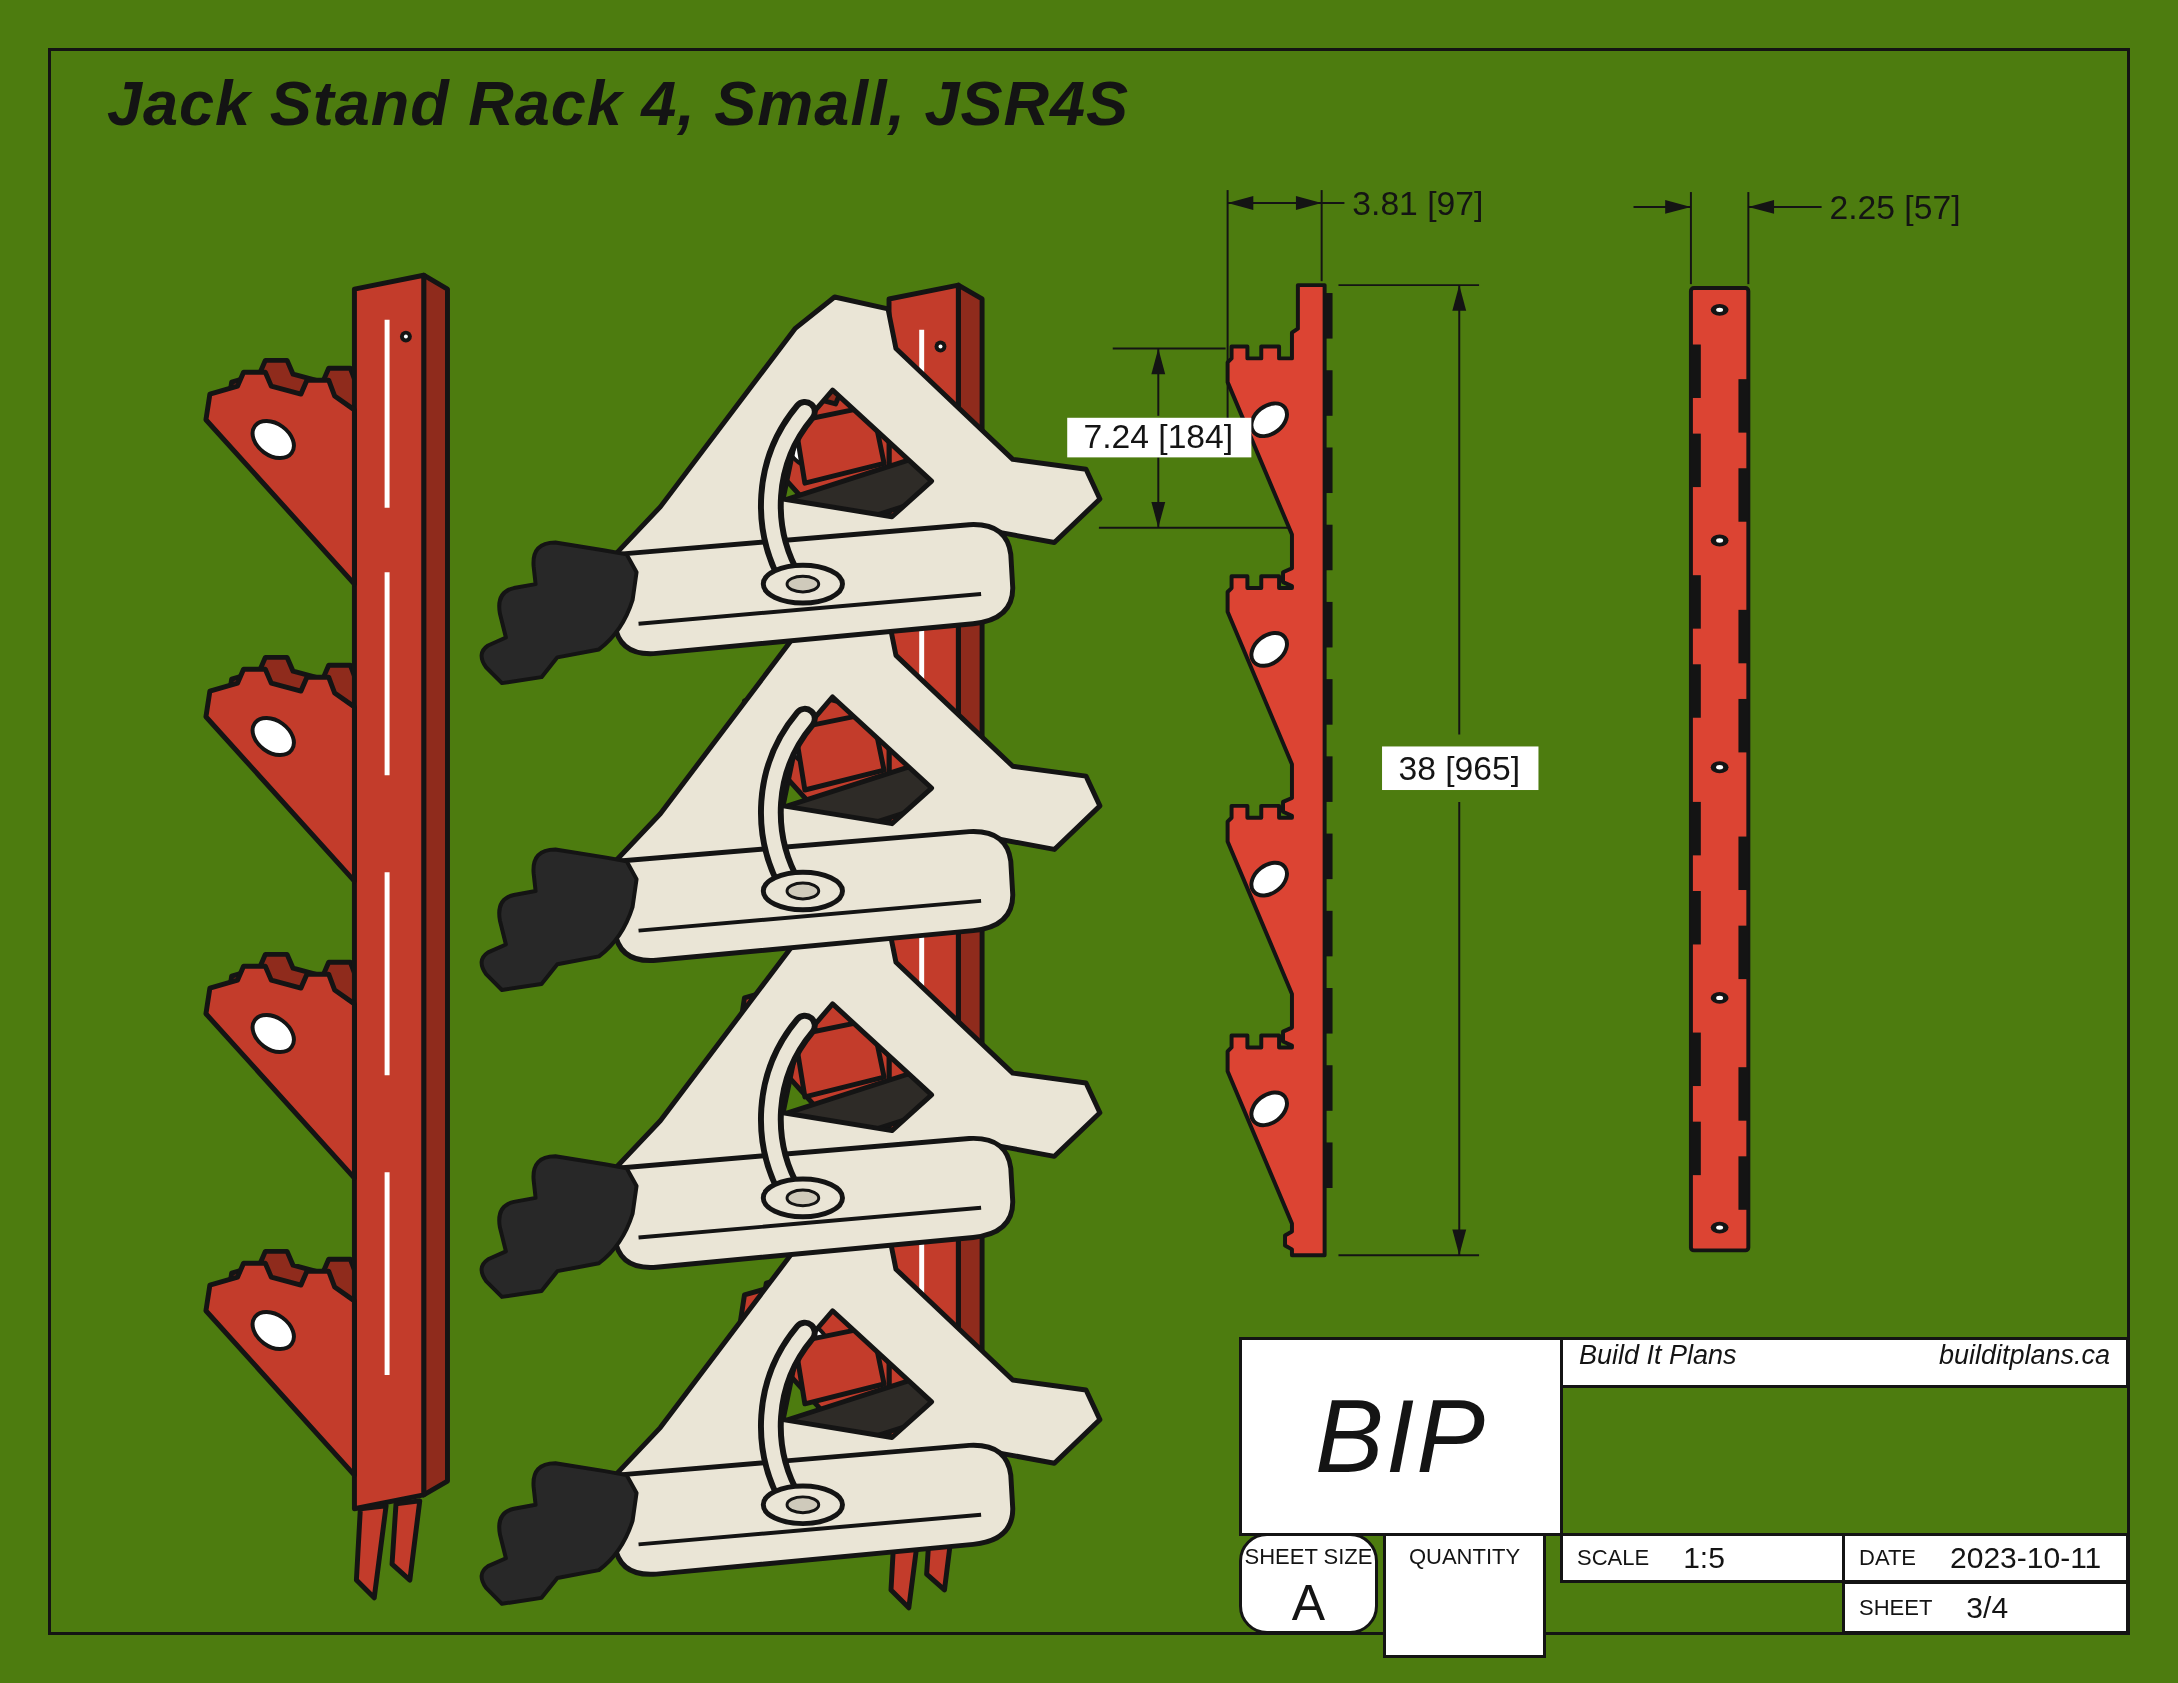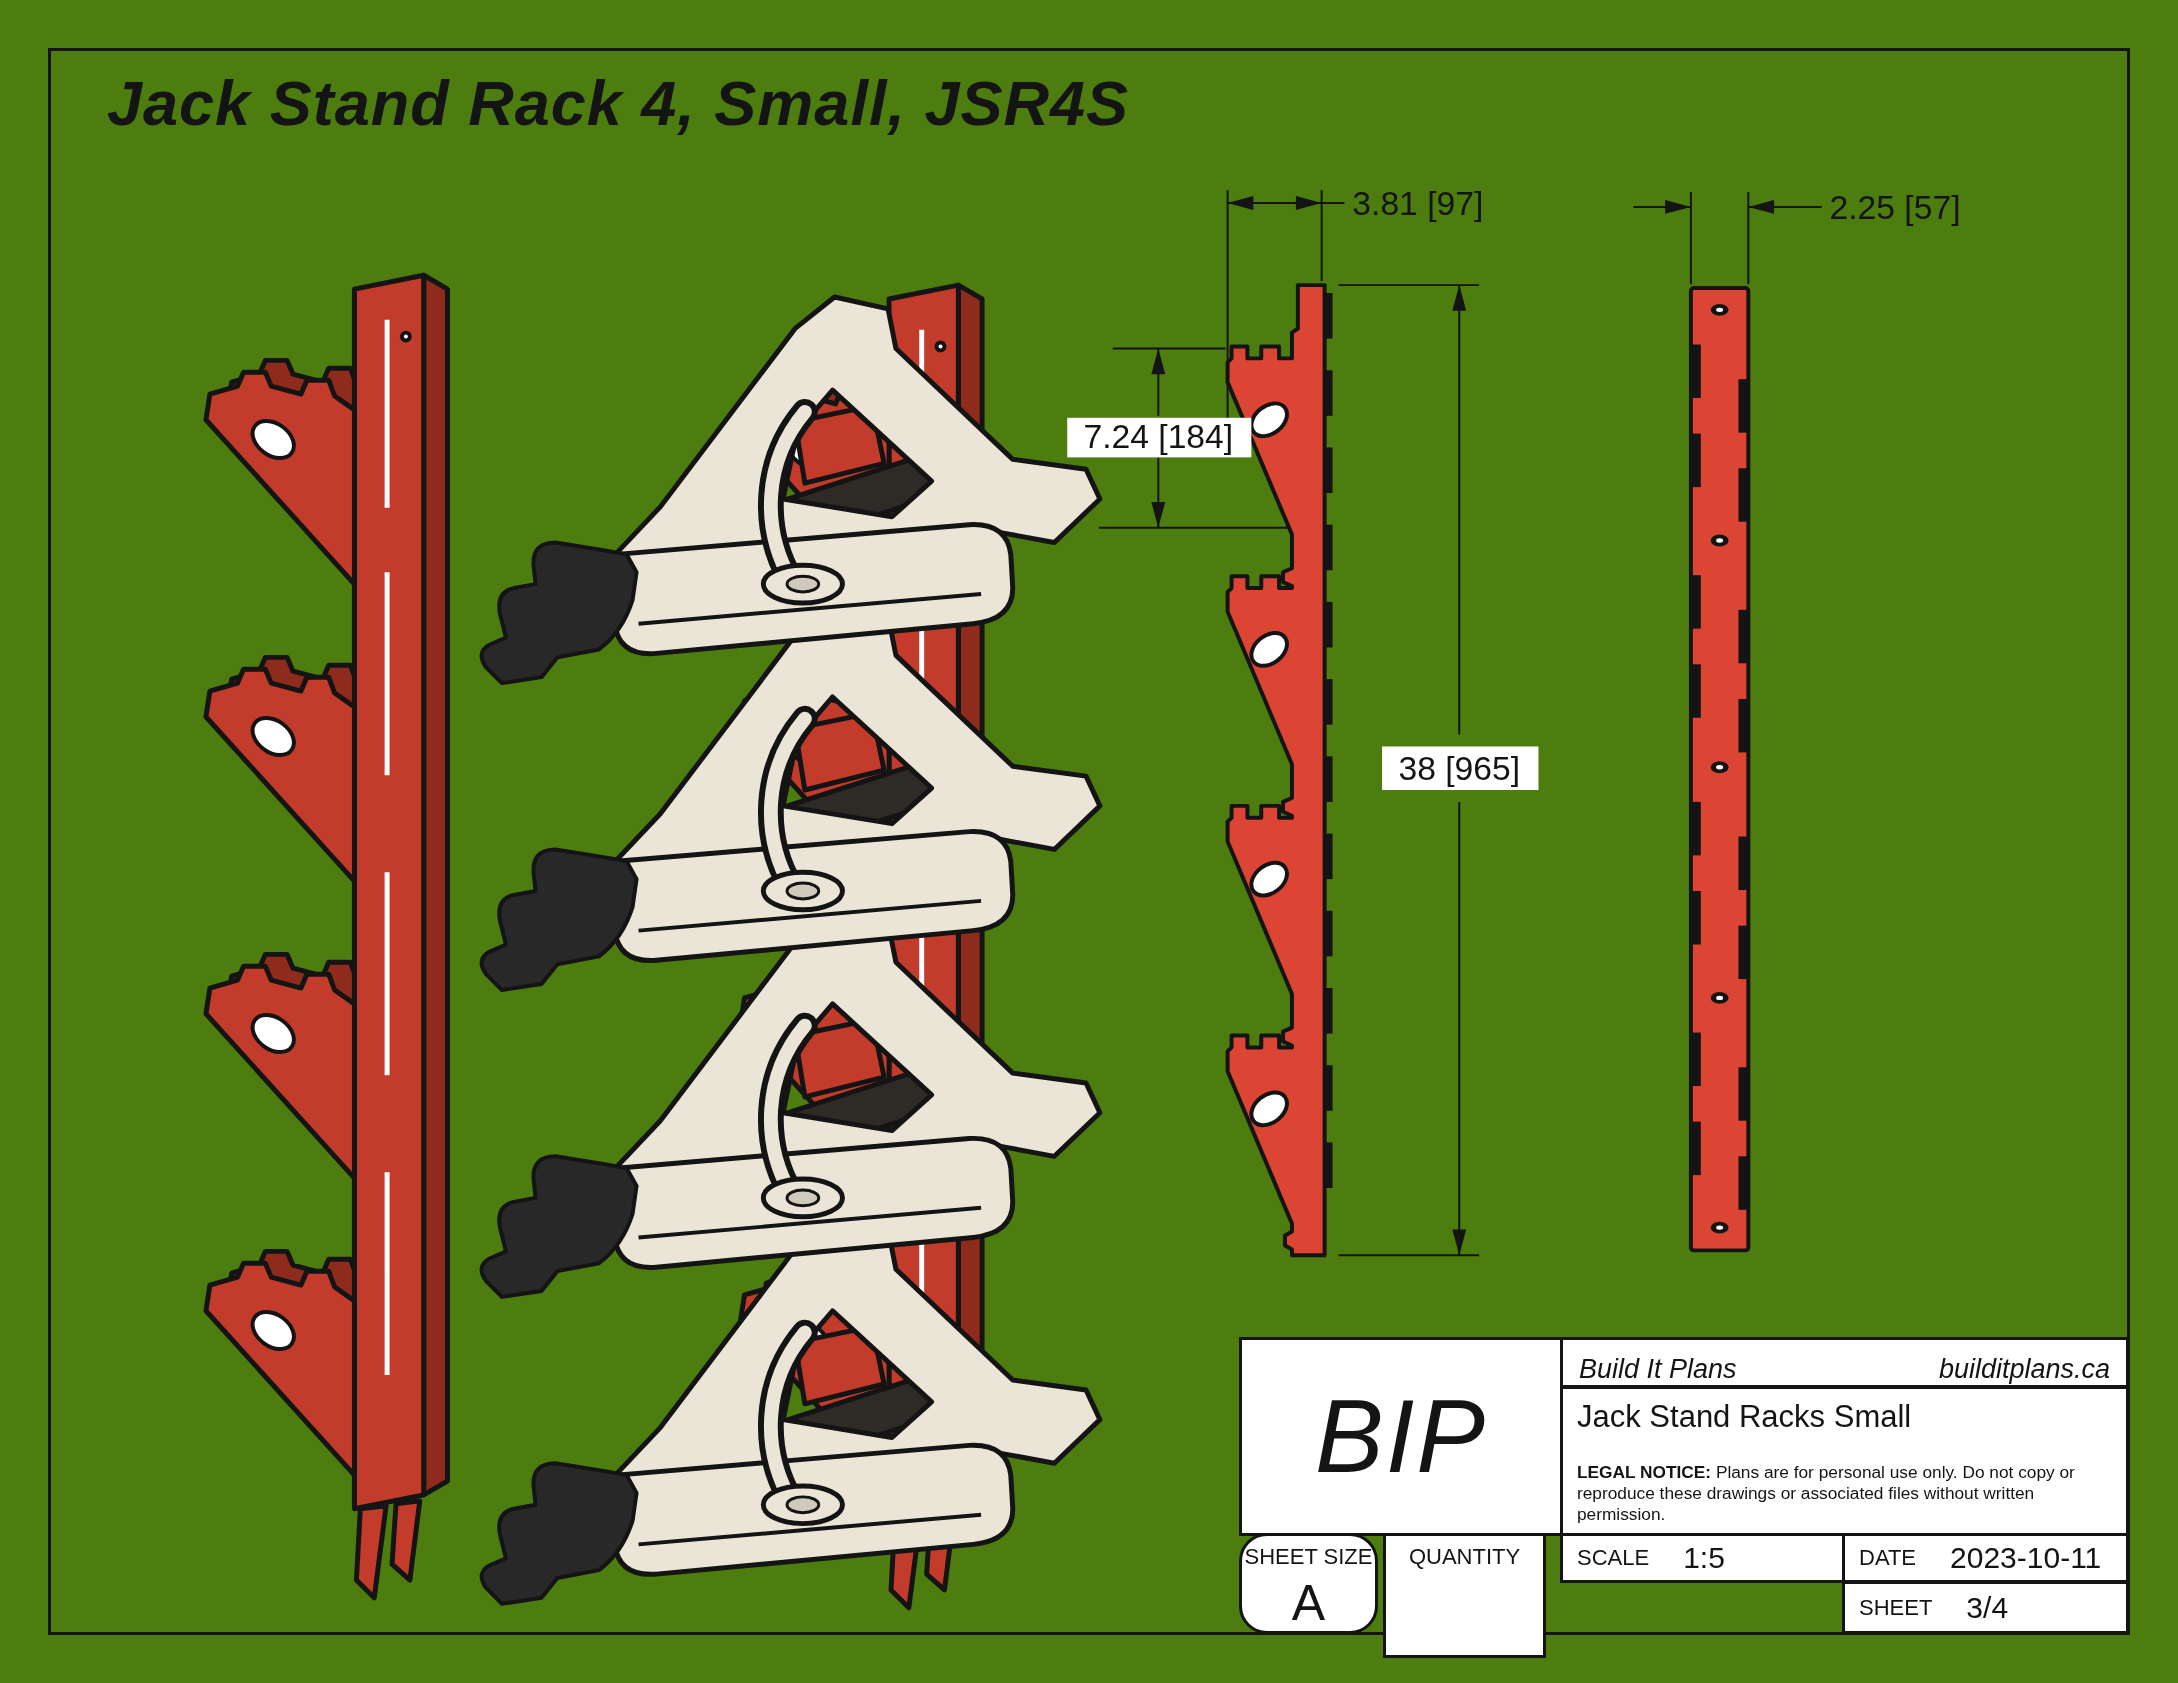--- a/index.html
+++ b/index.html
@@ -11,21 +11,21 @@
   .dim{font-family:"Liberation Sans",sans-serif;font-size:34px;fill:#141414;}
   
   #titleblock{position:absolute;left:1239px;top:1337px;width:890px;height:297px;}
   .tb{position:absolute;border:3px solid #141414;box-sizing:border-box;background:#ffffff;}
   .tb-bip{left:0;top:0;width:324px;height:199px;display:flex;align-items:center;justify-content:center;}
   .bip-logo{font-size:103px;font-weight:normal;font-style:italic;letter-spacing:2px;}
   .tb-sheetsize{left:0;top:196px;width:139px;height:101px;text-align:center;border-radius:28px;}
   .tb-quantity{left:144px;top:196px;width:163px;height:125px;text-align:center;}
   .cell-label{font-size:22px;margin-top:8px;}
   .sheetsize-value{font-size:50px;margin-top:4px;}
-  .tb-r1{left:321px;top:0;width:569px;height:51px;display:flex;align-items:flex-end;
+  .tb-r1{left:321px;top:0;width:569px;height:51px;display:flex;align-items:flex-start;
          justify-content:space-between;padding:0 16px;font-style:italic;font-size:27px;}
   .tb-r2{left:321px;top:49px;width:569px;height:150px;}
   .drawing-title{position:absolute;left:14px;top:10px;font-size:31px;}
   .legal{position:absolute;left:14px;right:8px;bottom:8px;font-size:17.3px;line-height:1.22;}
   .legal b{font-weight:bold;}
   .tb-r3a{left:321px;top:196px;width:285px;height:50px;}
   .tb-r3b{left:603px;top:196px;width:287px;height:50px;}
   .tb-r4a{left:321px;top:244px;width:285px;height:53px;}
   .tb-r4b{left:603px;top:244px;width:287px;height:53px;}
   .kv{display:flex;align-items:center;height:100%;padding-left:14px;box-sizing:border-box;}
@@ -240,24 +240,20 @@
     <div class="tb tb-quantity">
       <div class="cell-label">QUANTITY</div>
       <div class="sheetsize-value"></div>
     </div>
 
     <div class="tb tb-r1">
       <span>Build It Plans</span>
       <span>builditplans.ca</span>
     </div>
 
-    <div class="tb tb-r2">
-      <div class="drawing-title">Jack Stand Racks Small</div>
-      <div class="legal"><b>LEGAL NOTICE:</b><span> Plans are for personal use only. Do not copy or reproduce these drawings or associated files without written permission.</span></div>
-    </div>
 
     <div class="tb tb-r3a">
       <div class="kv">
         <span class="k">SCALE</span>
         <span class="v">1:5</span>
       </div>
     </div>
     <div class="tb tb-r3b">
       <div class="kv">
         <span class="k">DATE</span>

